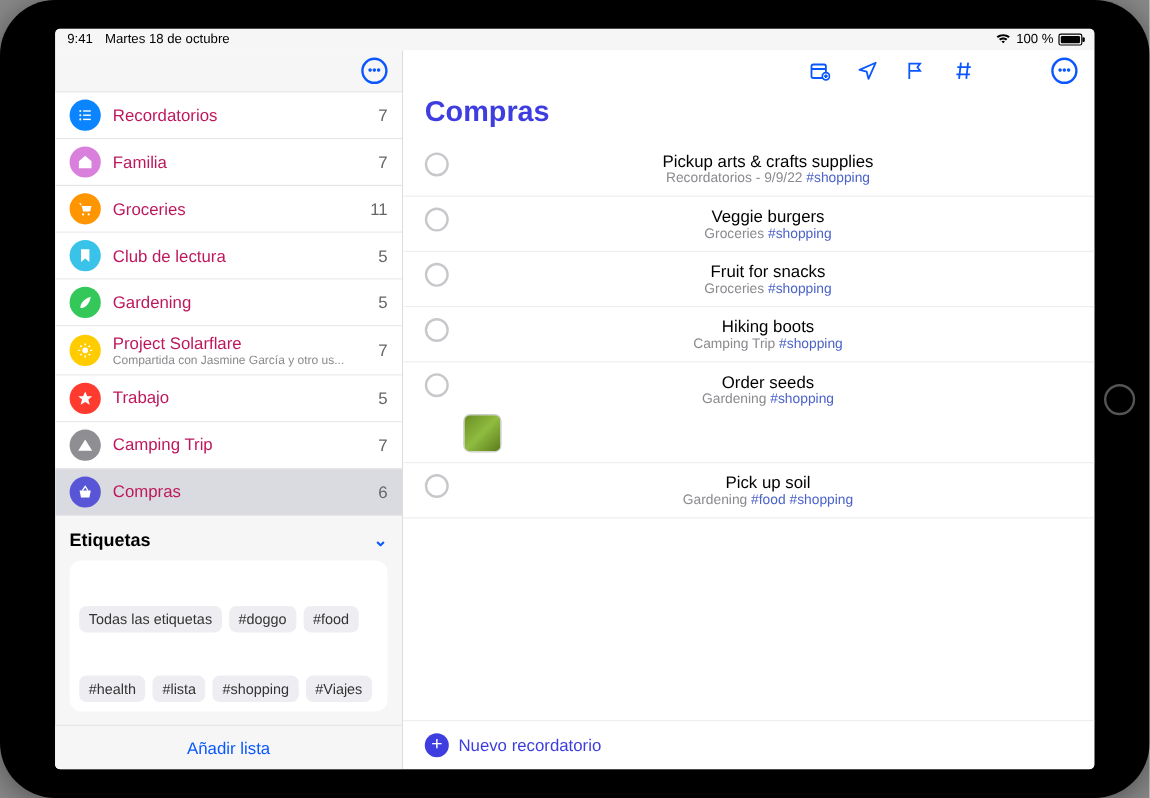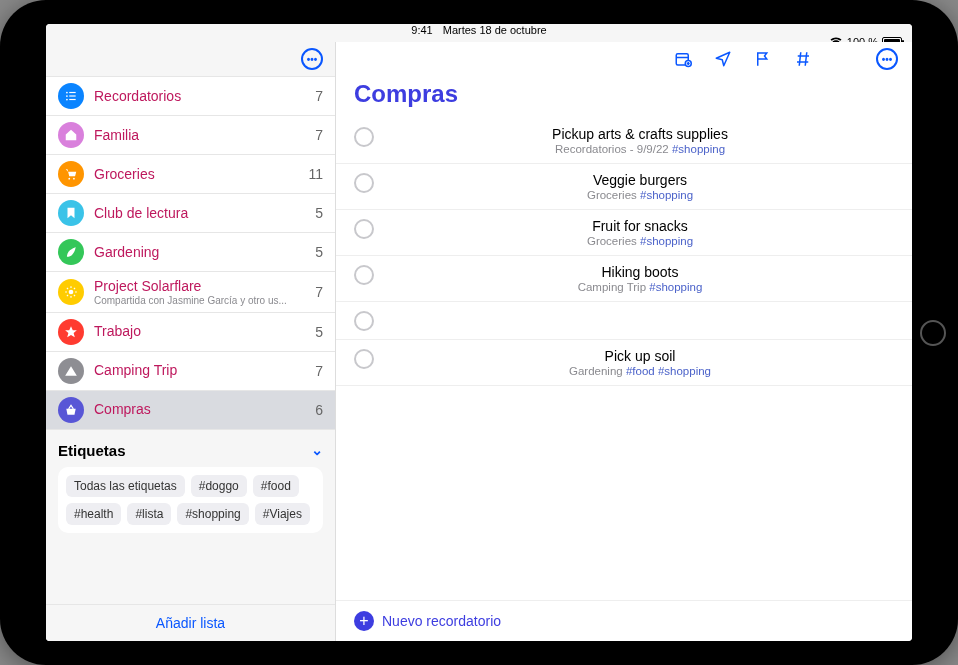--- a/index.html
+++ b/index.html
@@ -1,20 +1,20 @@
 <!DOCTYPE html>
 <html><head>
 <meta charset="utf-8">
 <style>
   * { box-sizing: border-box; margin: 0; padding: 0; font-family: -apple-system, "Helvetica Neue", Arial, sans-serif; }
   body { background: #888; display: flex; align-items: center; justify-content: center; width: 958px; height: 665px; }
   .ipad { width: 958px; height: 665px; background: #000; border-radius: 46px; padding: 24px 46px; position: relative; box-shadow: 0 4px 24px rgba(0,0,0,.4); }
   .home-btn { position: absolute; right: 12px; top: 50%; transform: translateY(-50%); width: 26px; height: 26px; border: 2px solid #555; border-radius: 50%; }
   .screen { width: 100%; height: 100%; background: #fff; border-radius: 4px; overflow: hidden; display: flex; flex-direction: column; }
-  .statusbar { height: 18px; display: flex; align-items: center; font-size: 11px; padding: 0 10px; color: #000; background: #f6f6f6; flex-direction: column; }
+  .statusbar { height: 18px; display: flex; align-items: center; font-size: 11px; padding: 0 10px; color: #000; background: #f6f6f6; }
   .statusbar .sb-left { display: flex; gap: 10px; }
   .statusbar .sb-right { margin-left: auto; display: flex; gap: 4px; align-items: center; }
   .battery { width: 20px; height: 10px; border: 1px solid #000; border-radius: 2px; position: relative; }
   .battery::after { content:""; position:absolute; right:-3px; top:2px; width:2px; height:4px; background:#000; border-radius:1px; }
   .battery .fill { position:absolute; left:1px; top:1px; bottom:1px; right:1px; background:#000; border-radius:1px; }
 
   .app { flex:1; display:flex; min-height:0; }
   .sidebar { width: 290px; background:#f6f6f6; border-right:1px solid #ddd; display:flex; flex-direction:column; }
   .sb-top { height: 34px; display:flex; align-items:center; justify-content:flex-end; padding: 0 12px; }
   .more-circle { width:22px; height:22px; border:2px solid #0a57ff; border-radius:50%; display:flex; align-items:center; justify-content:center; color:#0a57ff; font-weight:bold; font-size:10px; }
@@ -26,21 +26,21 @@
   .list-icon svg { width:14px; height:14px; fill:#fff; }
   .list-text { flex:1; min-width:0; }
   .list-name { font-size:14px; color:#be185d; line-height:1.2; }
   .list-sub { font-size:10px; color:#8a8a8f; white-space:nowrap; overflow:hidden; text-overflow:ellipsis; }
   .list-count { font-size:14px; color:#666; margin-left:8px; }
 
   .tags-section { padding: 8px 12px 0; }
   .tags-header { display:flex; align-items:center; justify-content:space-between; font-weight:600; font-size:15px; color:#000; padding: 4px 0 8px; }
   .chev { color:#0a57ff; font-size:14px; }
   .tags-box { background:#fff; border-radius:10px; padding:8px; display:flex; flex-wrap:wrap; gap:6px; }
-  .tag-chip { background:#eeeef2; border-radius:6px; padding:4px 8px; font-size:12px; color:#333; }
+  .tag-chip { background:#eeeef2; border-radius:6px; padding:4px 8px; font-size:12px; color:#333;margin-top:30px; }
 
   .sb-bottom { margin-top:auto; display:flex; justify-content:center; padding:10px 14px; border-top:1px solid #e6e6e6; background:#f6f6f6; }
   .add-list { color:#0a57ff; font-size:14px; }
 
   .main { flex:1; background:#fff; display:flex; flex-direction:column; position:relative; }
   .toolbar { height:34px; display:flex; align-items:center; justify-content:flex-end; gap:22px; padding: 0 14px; }
   .tb-icon { color:#0a57ff; display:flex; align-items:center; justify-content:center; }
   .tb-icon svg { width:18px; height:18px; stroke:#0a57ff; fill:none; stroke-width:2; }
   .title { font-size:24px; font-weight:700; color:#3d3de0; padding: 4px 18px 10px; }
 
@@ -288,20 +288,25 @@
             </div>
             <div class="item">
               <div class="item-radio"></div>
               <div class="item-body">
                 <div class="item-title">Hiking boots</div>
                 <div class="item-sub">Camping Trip <span class="hashtag">#shopping</span></div>
               </div>
             </div>
             <div class="item">
               <div class="item-radio"></div>
+              <div class="item-body">
+                <div class="item-title">Order seeds</div>
+                <div class="item-sub">Gardening <span class="hashtag">#shopping</span></div>
+                <div class="thumb"></div>
+              </div>
             </div>
             <div class="item">
               <div class="item-radio"></div>
               <div class="item-body">
                 <div class="item-title">Pick up soil</div>
                 <div class="item-sub">Gardening <span class="hashtag">#food</span> <span class="hashtag">#shopping</span></div>
               </div>
             </div>
           </div>
 

